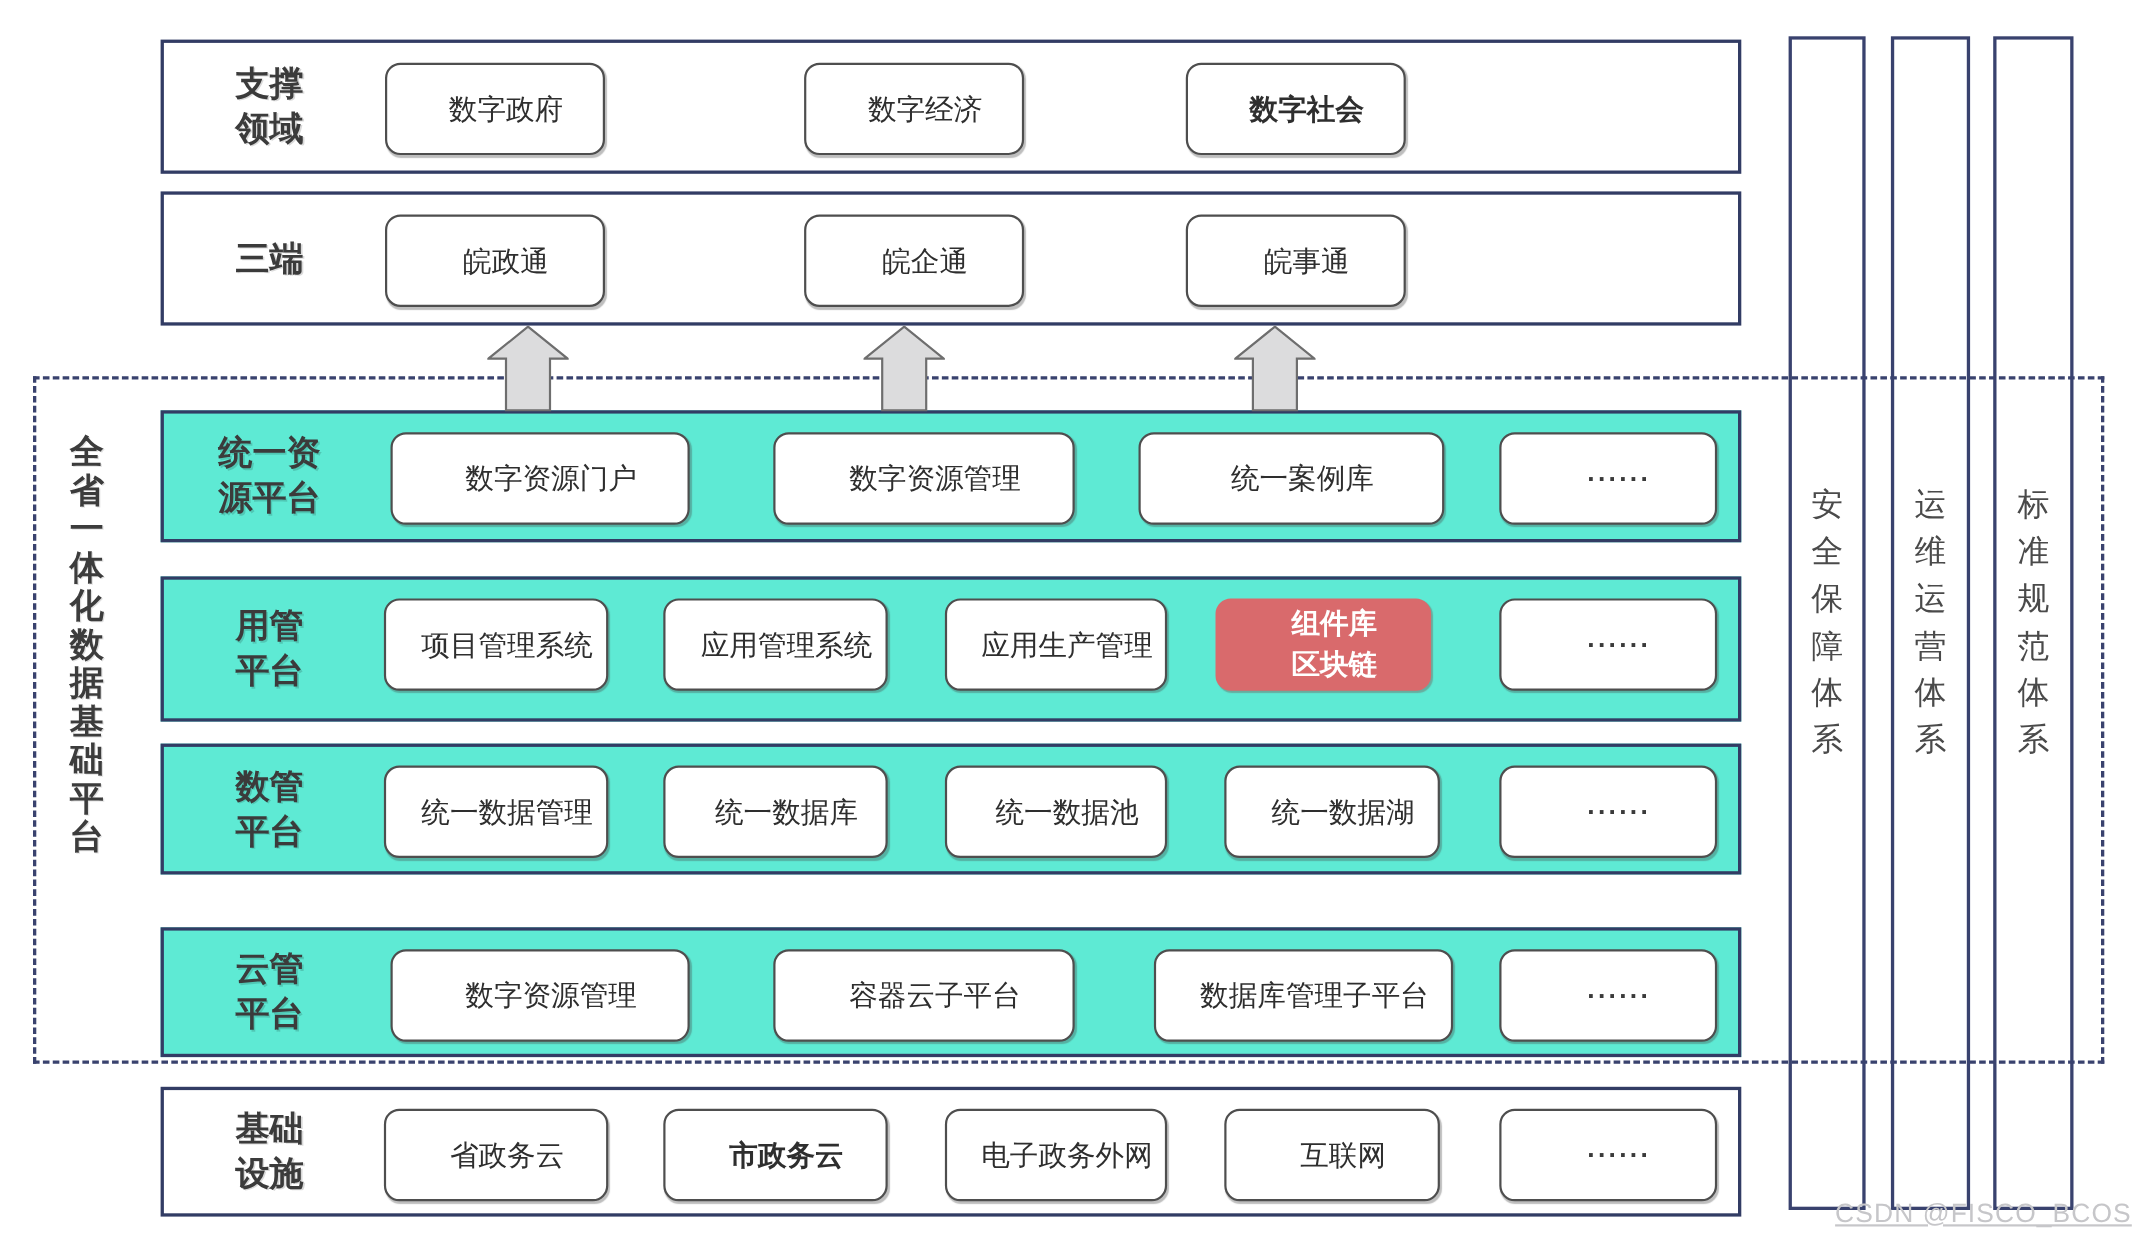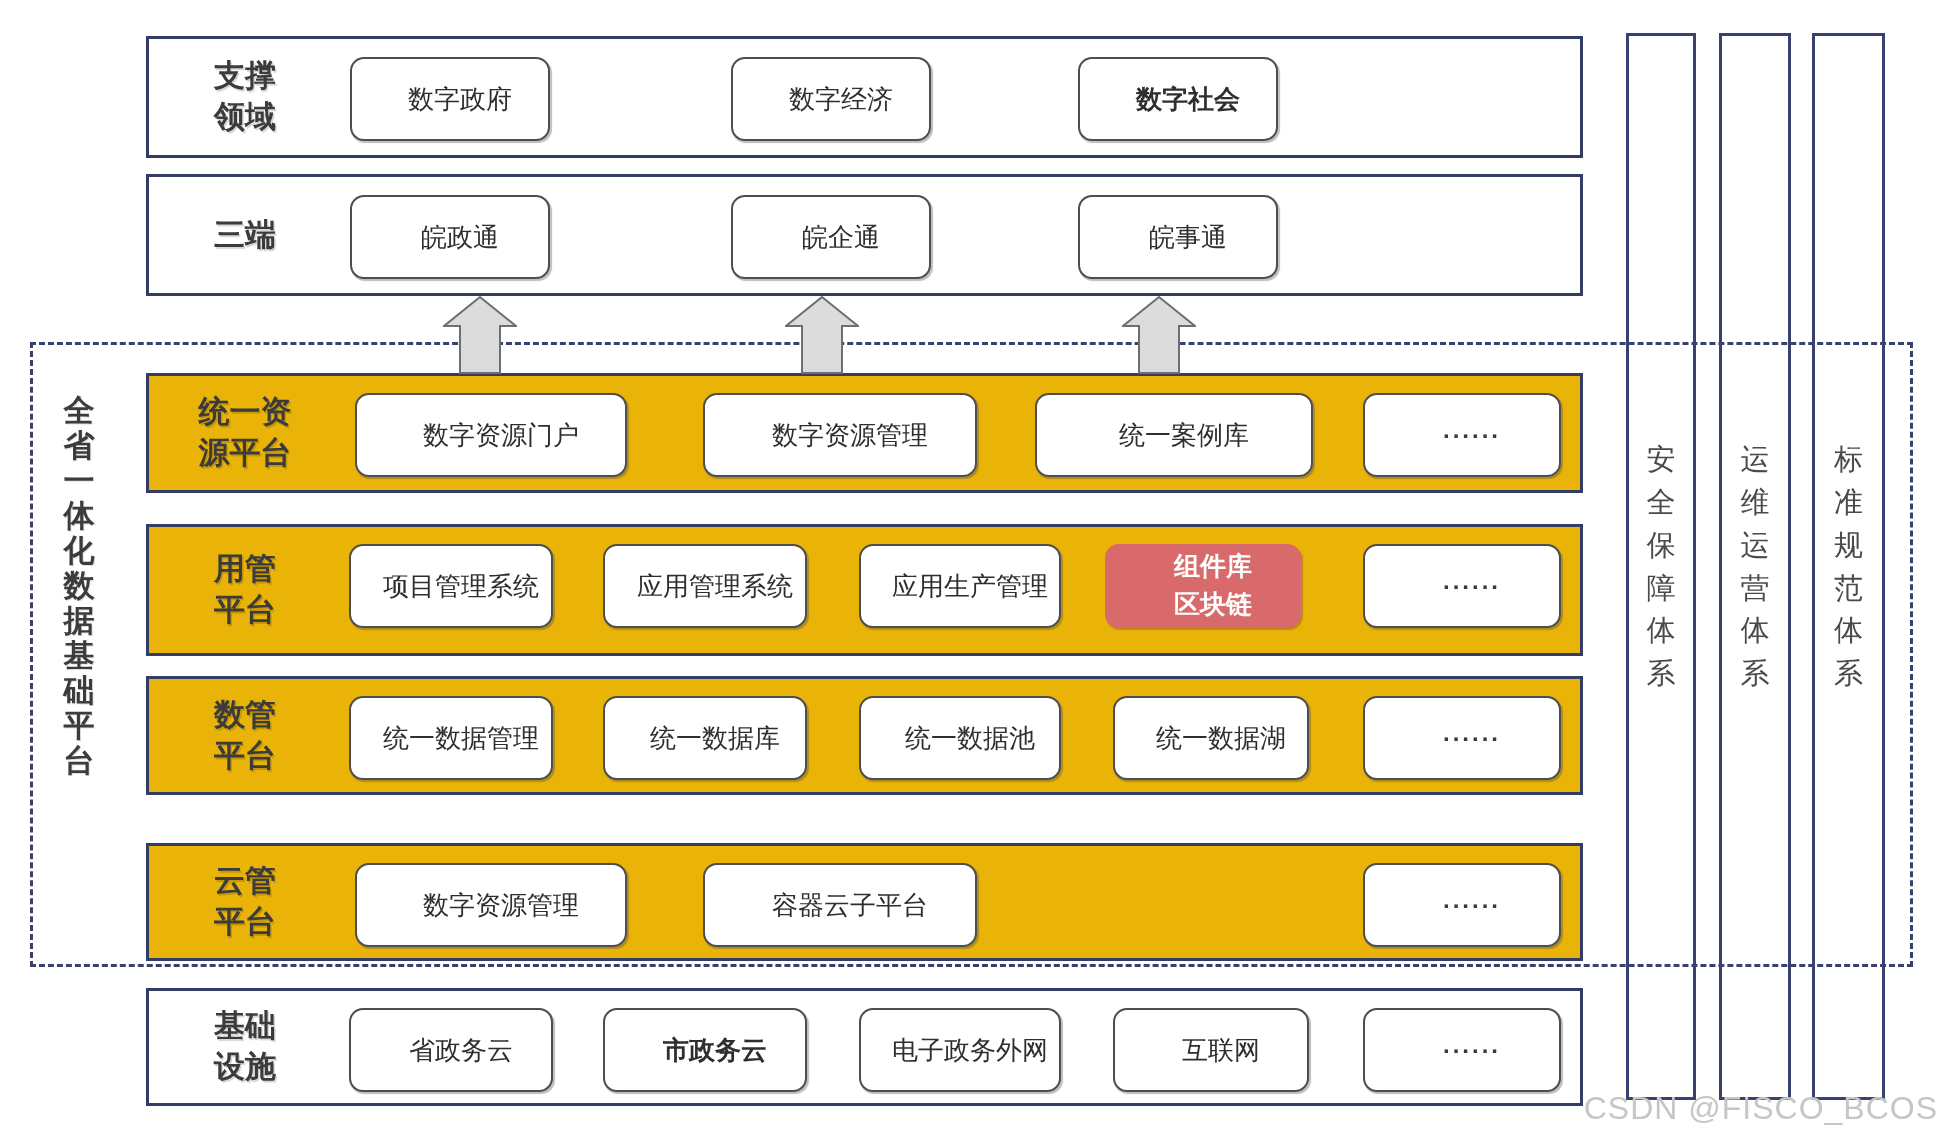--- a/index.html
+++ b/index.html
@@ -30,21 +30,21 @@
     font-weight:bold; font-size:31px; color:#3c3c3c; text-shadow:1px 1px 0 rgba(0,0,0,0.12);
   }
   .side-title .vtext { font-size:31px; color:#3c3c3c; }
   .side-title .vtext > div { line-height:1.13; }
 
   
   .row {
     position:absolute; left:146px; width:1437px; box-sizing:border-box;
     border:3px solid #323c64; background:#ffffff; z-index:3;
   }
-  .row.gray { background:#eab308; }
+  .row.gray { background:#5eead4; }
   .rowlabel {
     position:absolute; left:0; top:0; bottom:0; width:192px;
     display:flex; flex-direction:column; align-items:center; justify-content:center;
     font-weight:bold; font-size:31px; color:#3b3b3b; line-height:1.32;
     text-shadow:1.5px 1.5px 0 rgba(0,0,0,0.15);
   }
   .bx {
     position:absolute; top:17px; height:84px; box-sizing:border-box;
     background:#ffffff; border:2.5px solid #4e4e4e; border-radius:14px;
     display:flex; align-items:center; justify-content:center;
@@ -60,21 +60,21 @@
     flex-direction:column; line-height:1.45;
     box-shadow:1.5px 2px 1px rgba(120,60,60,0.35);
   }
 
   
   .arrow { position:absolute; top:296px; width:74px; height:78px; z-index:4; }
 
   
   .watermark {
     position:absolute; right:4px; top:1090px; z-index:5;
-    font-size:32px; letter-spacing:1px; color:#c6c6c9;
+    font-size:24px; letter-spacing:1px; color:#c6c6c9;text-decoration:underline;
   }
 </style>
 </head>
 <body>
 
 <div class="canvas">
 
   <div class="pillar" style="left:1626px;width:70px;">
     <div class="vtext">
         <div>安</div>
@@ -204,20 +204,21 @@
       </div>
   </div>
 
   <div class="row gray" style="top:827px;height:118px;margin-top:16px;">
     <div class="rowlabel">
       <span>云管</span>
       <span>平台</span>
     </div>
     <div class="bx" style="left:206px;width:272px;">数字资源管理</div>
     <div class="bx" style="left:554px;width:274px;">容器云子平台</div>
+    <div class="bx" style="left:900px;width:272px;">数据库管理子平台</div>
     <div class="bx dots" style="left:1214px;width:198px;">
         <span>......</span>
       </div>
   </div>
 
   <div class="row" style="top:988px;height:118px;">
     <div class="rowlabel">
       <span>基础</span>
       <span>设施</span>
     </div>

